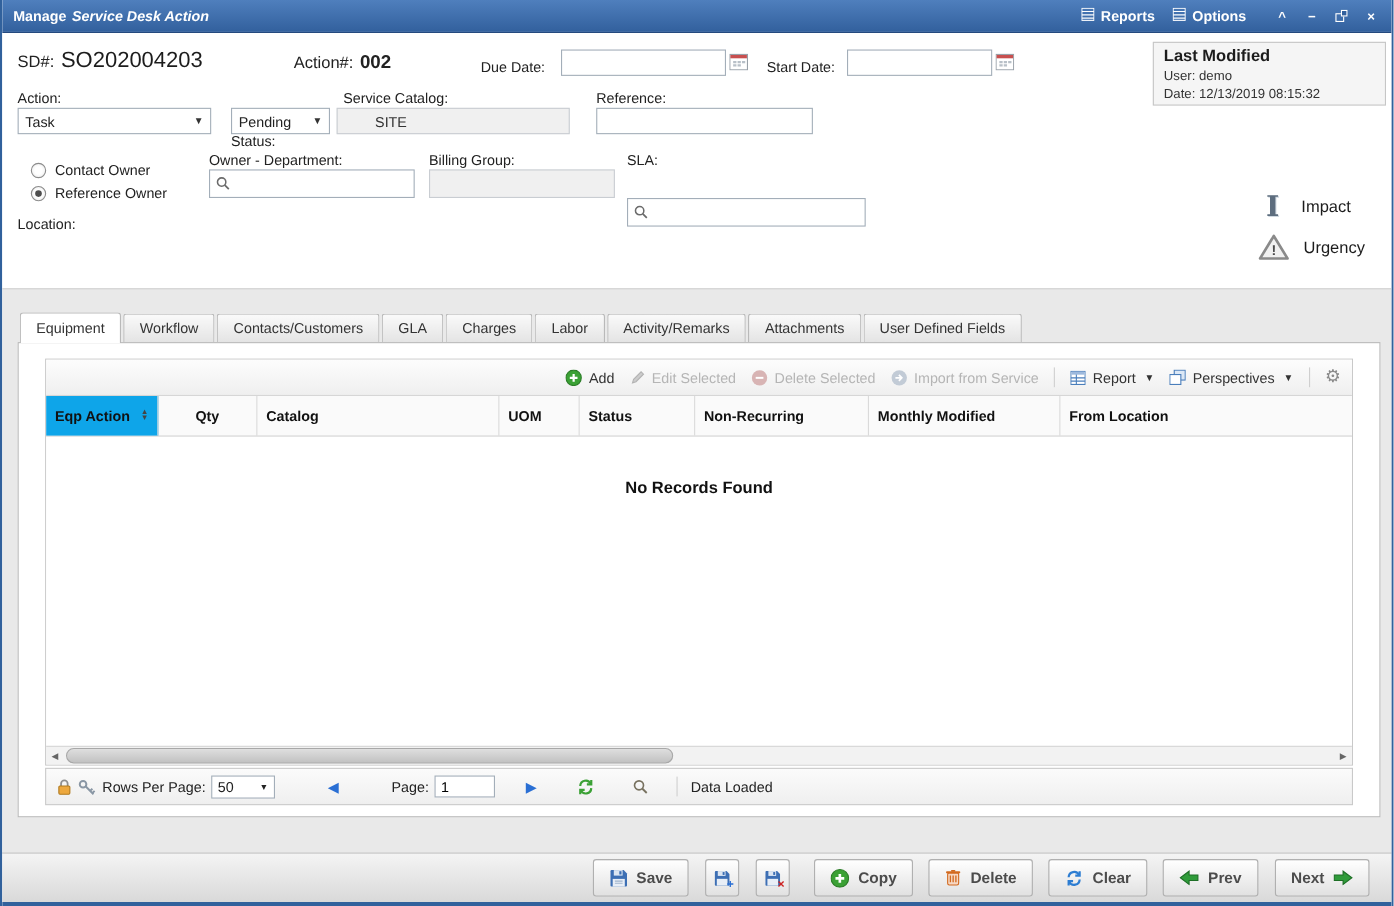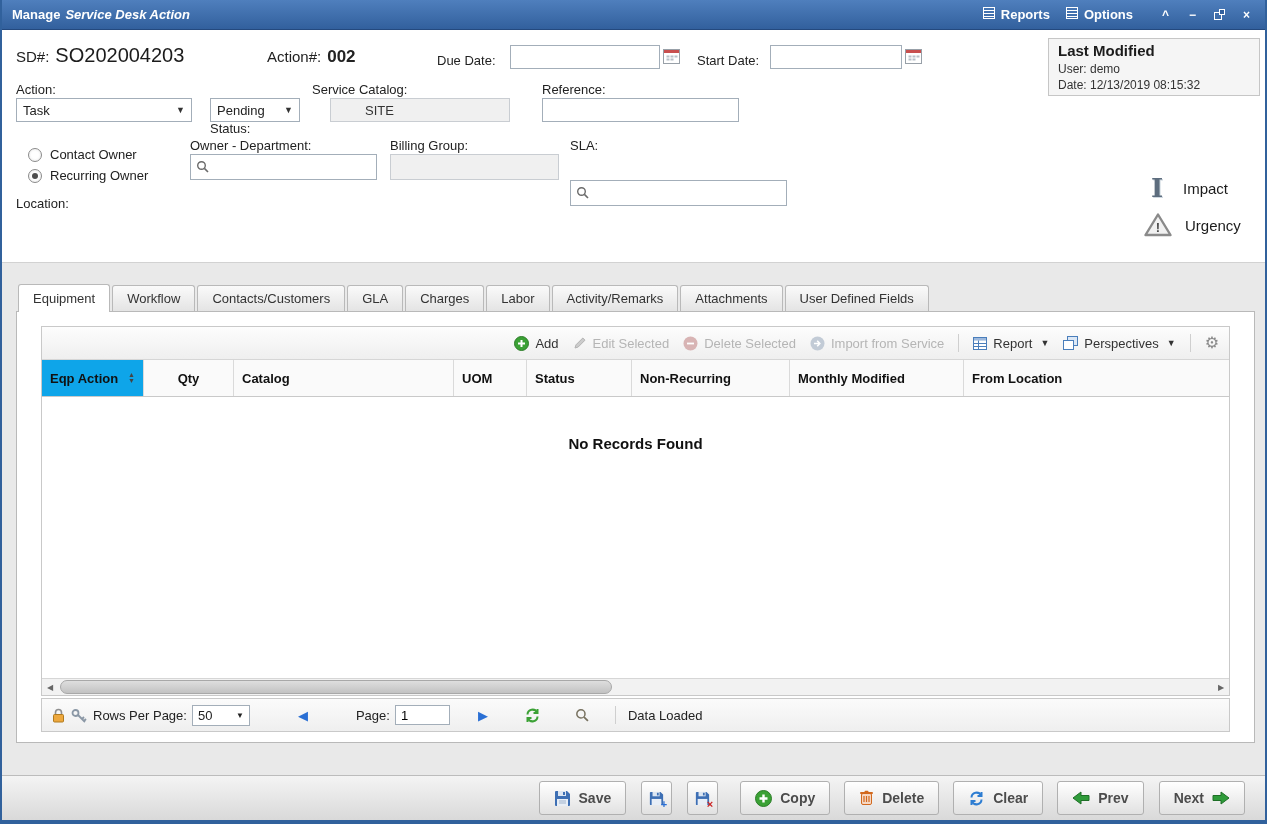--- a/index.html
+++ b/index.html
@@ -208,36 +208,36 @@
       <span class="arrow">▼</span>
     </div>
 
     <div class="abs lbl" style="left:208px; top:52px;margin-top:39px;">Status:</div>
     <div class="abs sel" style="left:208px; top:68px; width:90px;">
       <span>Pending</span>
       <span class="arrow">▼</span>
     </div>
 
     <div class="abs lbl" style="left:310px; top:52px;">Service Catalog:</div>
-    <div class="abs ro" style="left:328px; top:68px; width:180px; height:24px; padding-left:34px;">SITE</div>
+    <div class="abs ro" style="left:304px; top:68px; width:212px; height:24px; padding-left:34px;">SITE</div>
 
     <div class="abs lbl" style="left:540px; top:52px;">Reference:</div>
     <input class="abs txt" style="left: 540px; top: 68px; width: 197px;" value="">
 
     <div class="abs radio" style="left:26px; top:117px;">
       <span class="circ">
           <span class="dot"></span>
         </span>
       <span>Contact Owner</span>
     </div>
     <div class="abs radio sel-on" style="left:26px; top:138px;">
       <span class="circ">
           <span class="dot"></span>
         </span>
-      <span>Recurring Owner</span>
+      <span>Reference Owner</span>
     </div>
 
     <div class="abs lbl" style="left:188px; top:108px;">Owner - Department:</div>
     <div class="abs search-wrap" style="left:188px; top:124px; width:187px;">
       <span class="mag">
         <svg width="13" height="13" viewBox="0 0 13 13">
             <circle cx="5.5" cy="5.5" r="3.8" fill="none" stroke="#6b6b6b" stroke-width="1.4"></circle>
             <line x1="8.4" y1="8.4" x2="12" y2="12" stroke="#6b6b6b" stroke-width="1.6"></line>
           </svg>
       </span>

